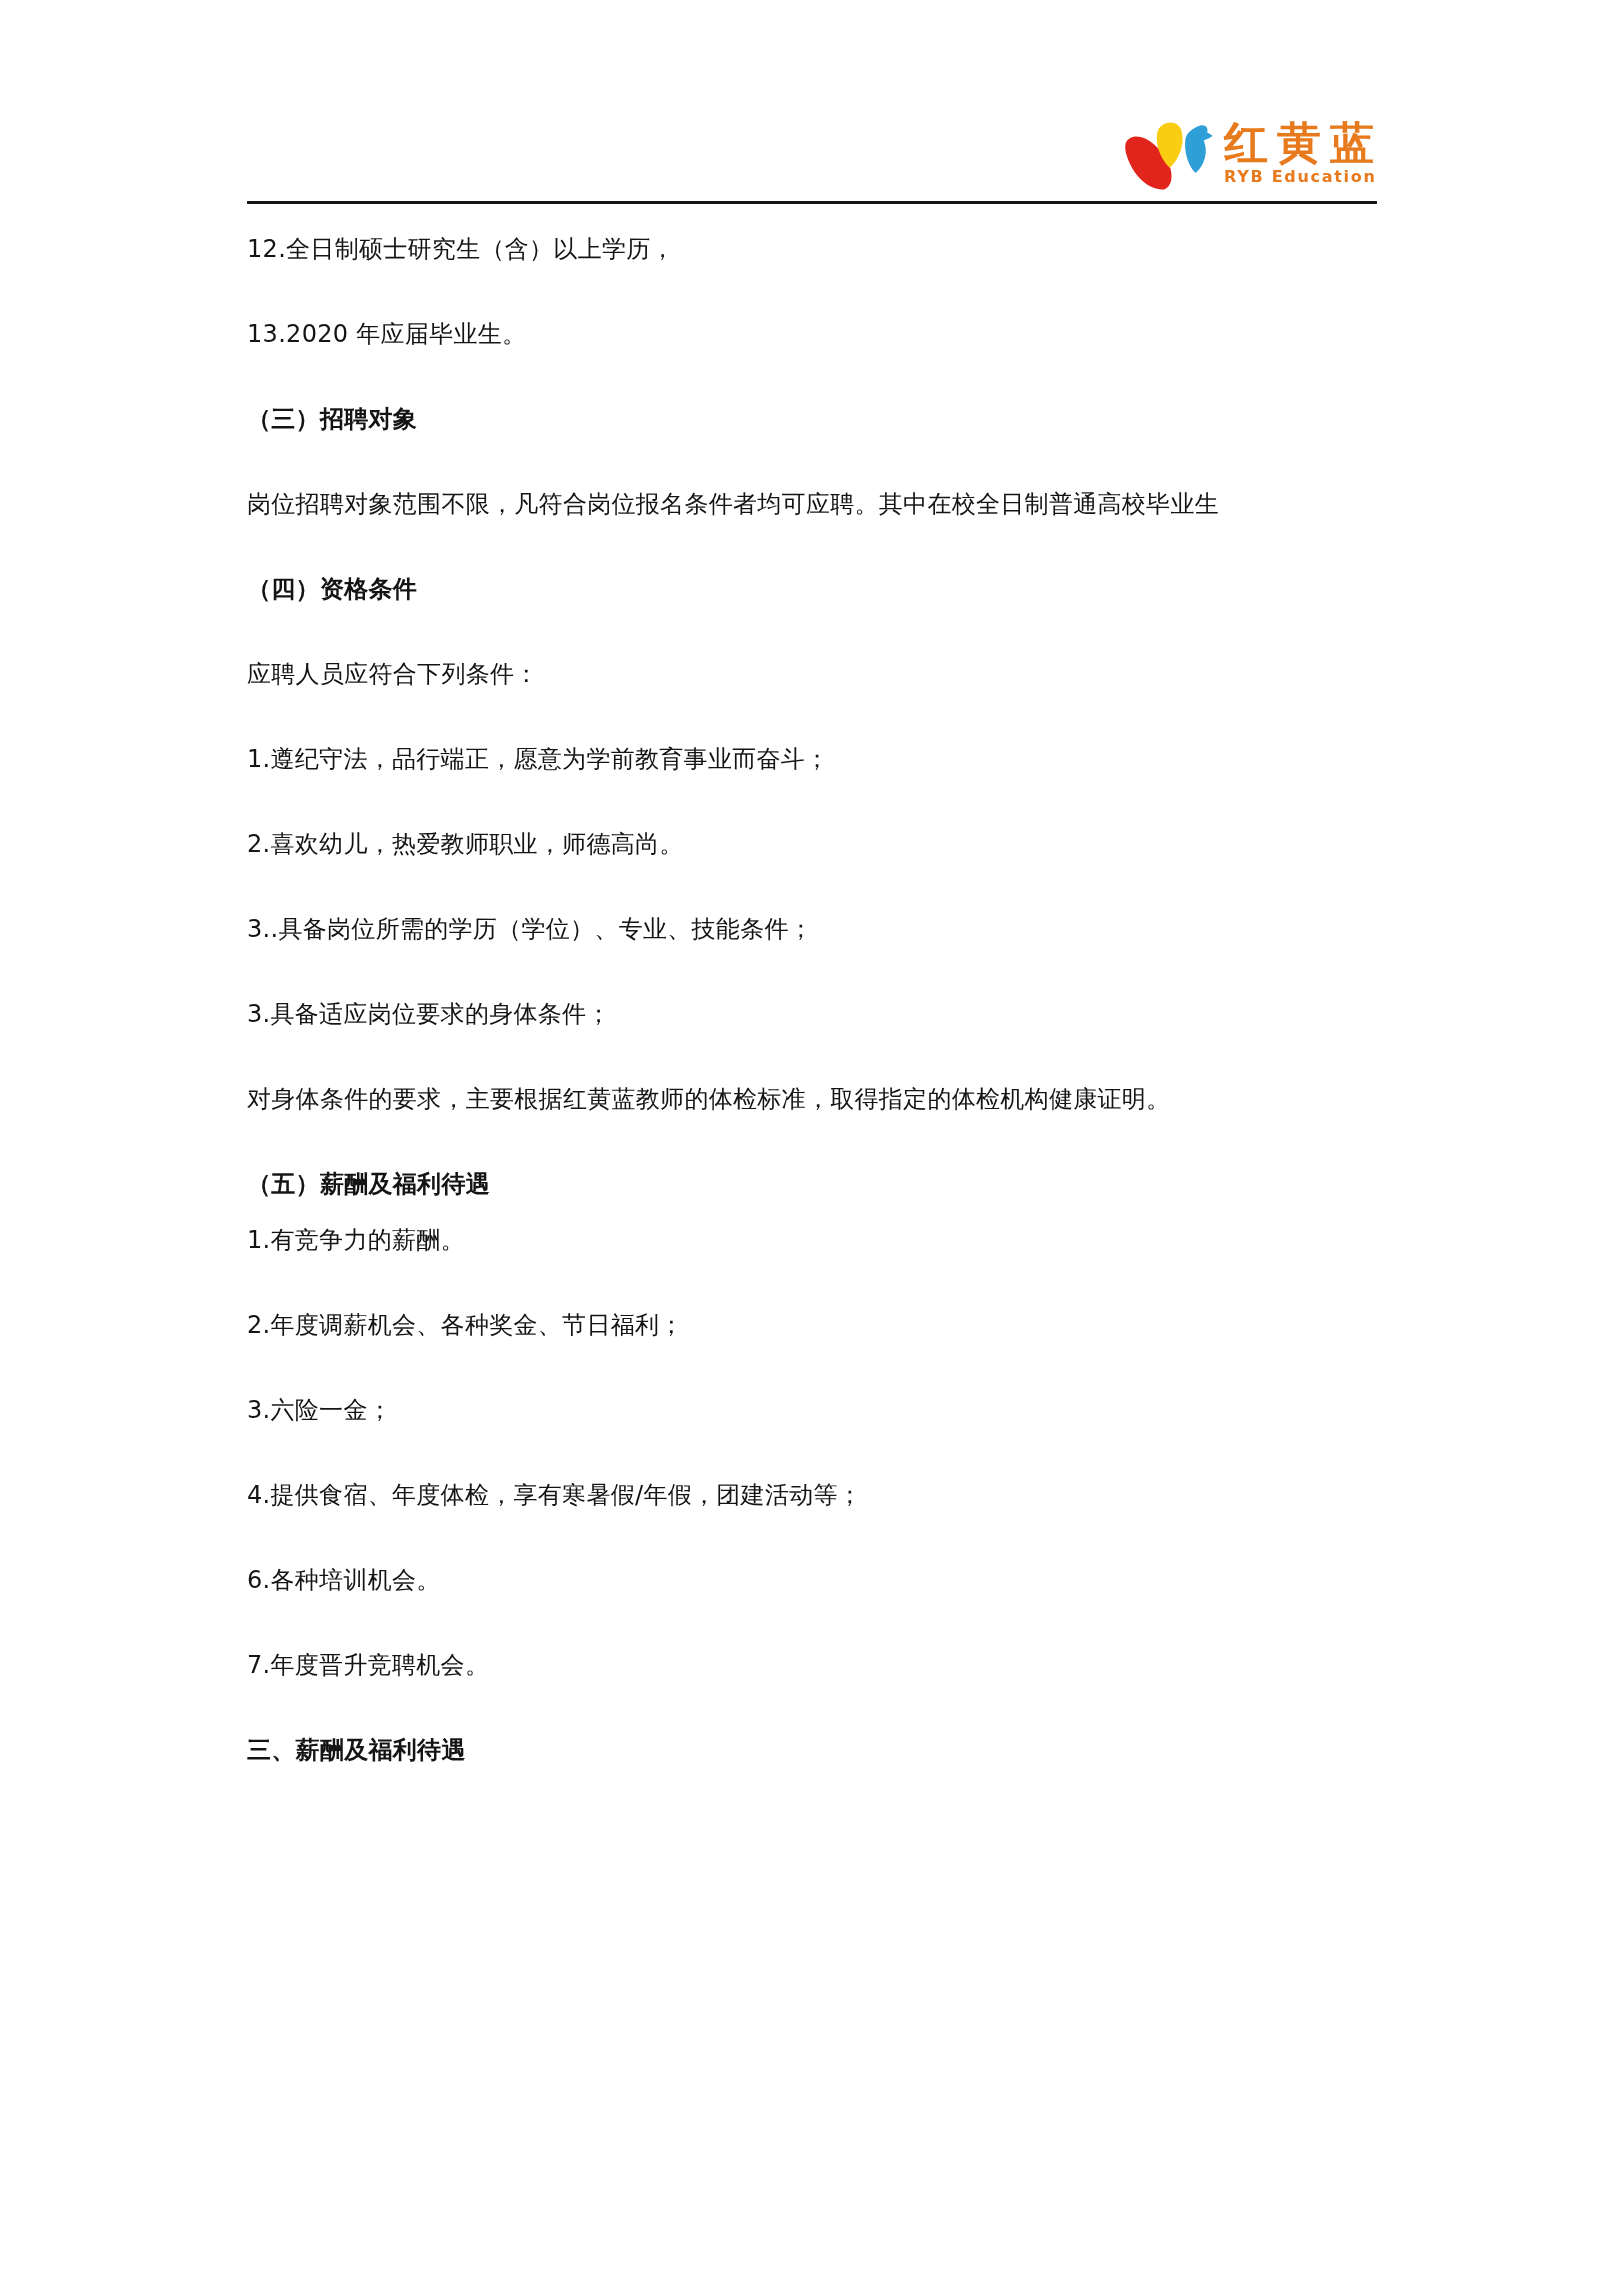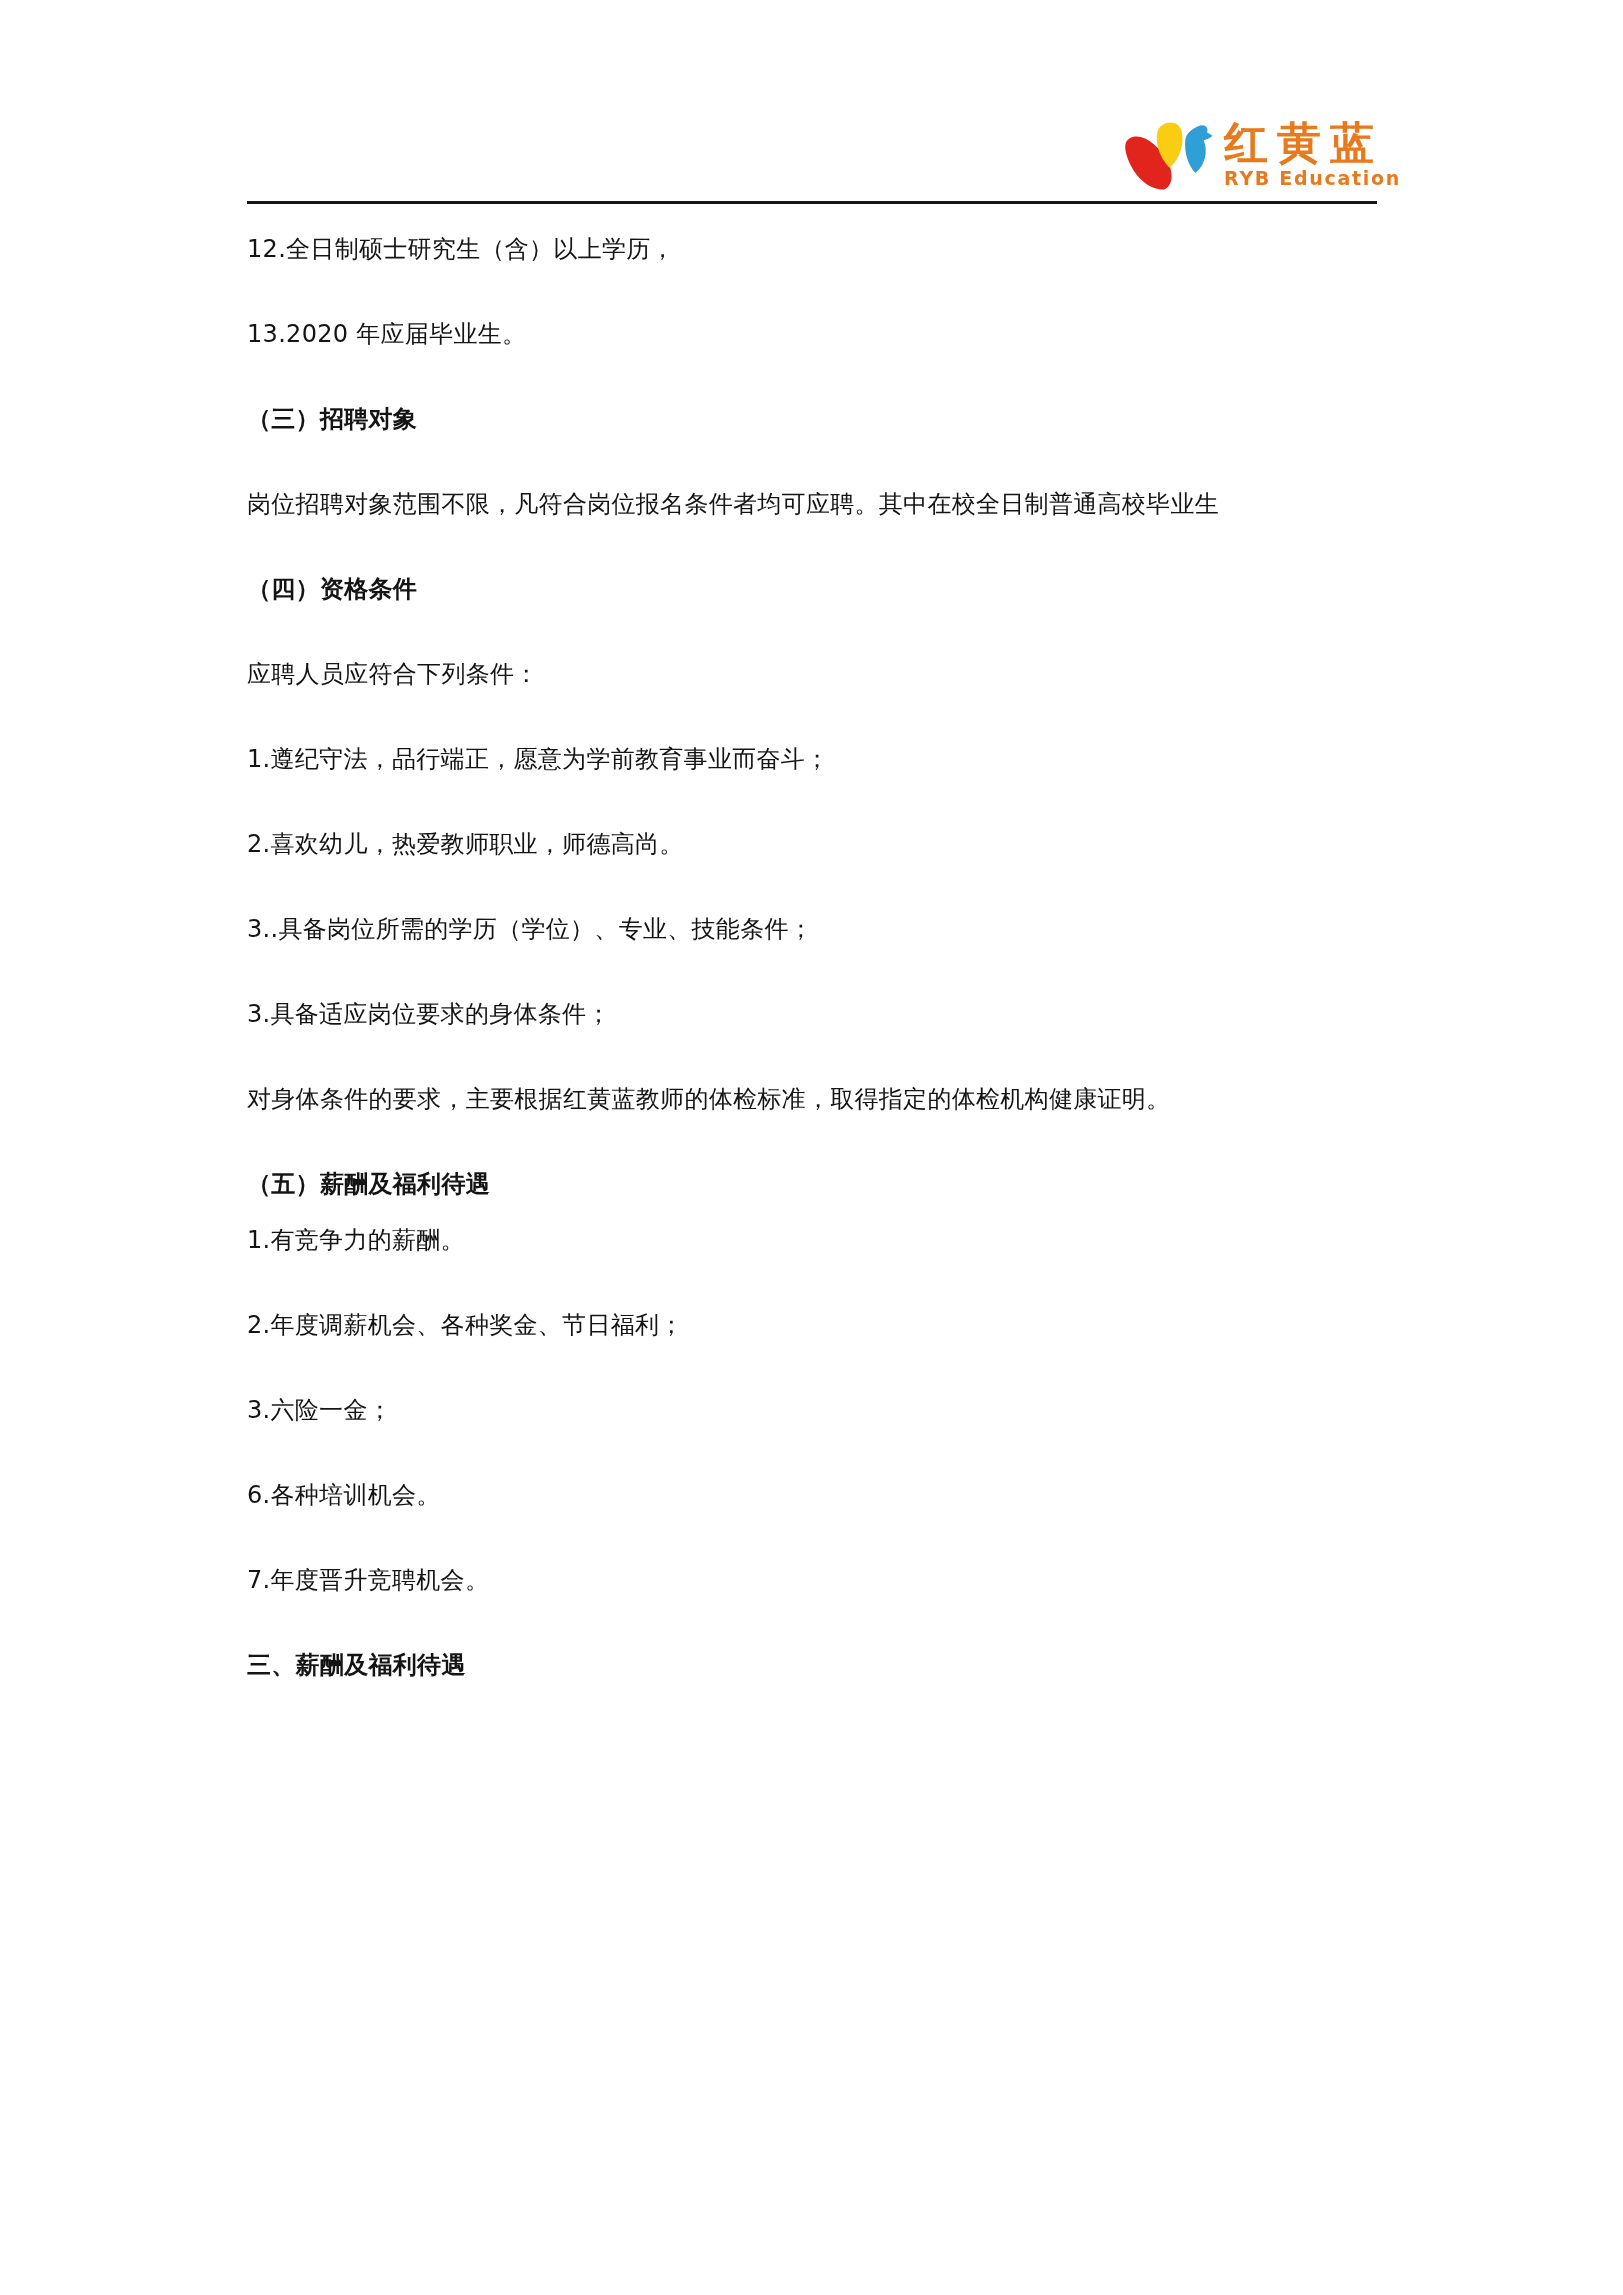--- a/index.html
+++ b/index.html
@@ -36,21 +36,21 @@
     margin-top: 9.5px;
   }
   .logo-cn {
     font-size: 44px;
     font-weight: bold;
     line-height: 1.0;
     letter-spacing: 8.9px;
     white-space: nowrap;
   }
   .logo-en {
-    font-size: 19px;
+    font-size: 16px;
     font-weight: bold;
     letter-spacing: 1.7px;
     margin-top: 2px;
     white-space: nowrap;
   }
   .header-divider {
     position: absolute;
     left: 247px;
     top: 201px;
     width: 1130px;
@@ -107,19 +107,20 @@
       <p>应聘人员应符合下列条件：</p>
       <p>1.遵纪守法，品行端正，愿意为学前教育事业而奋斗；</p>
       <p>2.喜欢幼儿，热爱教师职业，师德高尚。</p>
       <p>3..具备岗位所需的学历（学位）、专业、技能条件；</p>
       <p>3.具备适应岗位要求的身体条件；</p>
       <p>对身体条件的要求，主要根据红黄蓝教师的体检标准，取得指定的体检机构健康证明。</p>
       <p class="bold">（五）薪酬及福利待遇</p>
       <p class="tight">1.有竞争力的薪酬。</p>
       <p>2.年度调薪机会、各种奖金、节日福利；</p>
       <p>3.六险一金；</p>
+      <p>4.提供食宿、年度体检，享有寒暑假/年假，团建活动等；</p>
       <p>6.各种培训机会。</p>
       <p>7.年度晋升竞聘机会。</p>
       <p class="bold">三、薪酬及福利待遇</p>
     </div>
 
 </div>
 
 
 </body></html>

